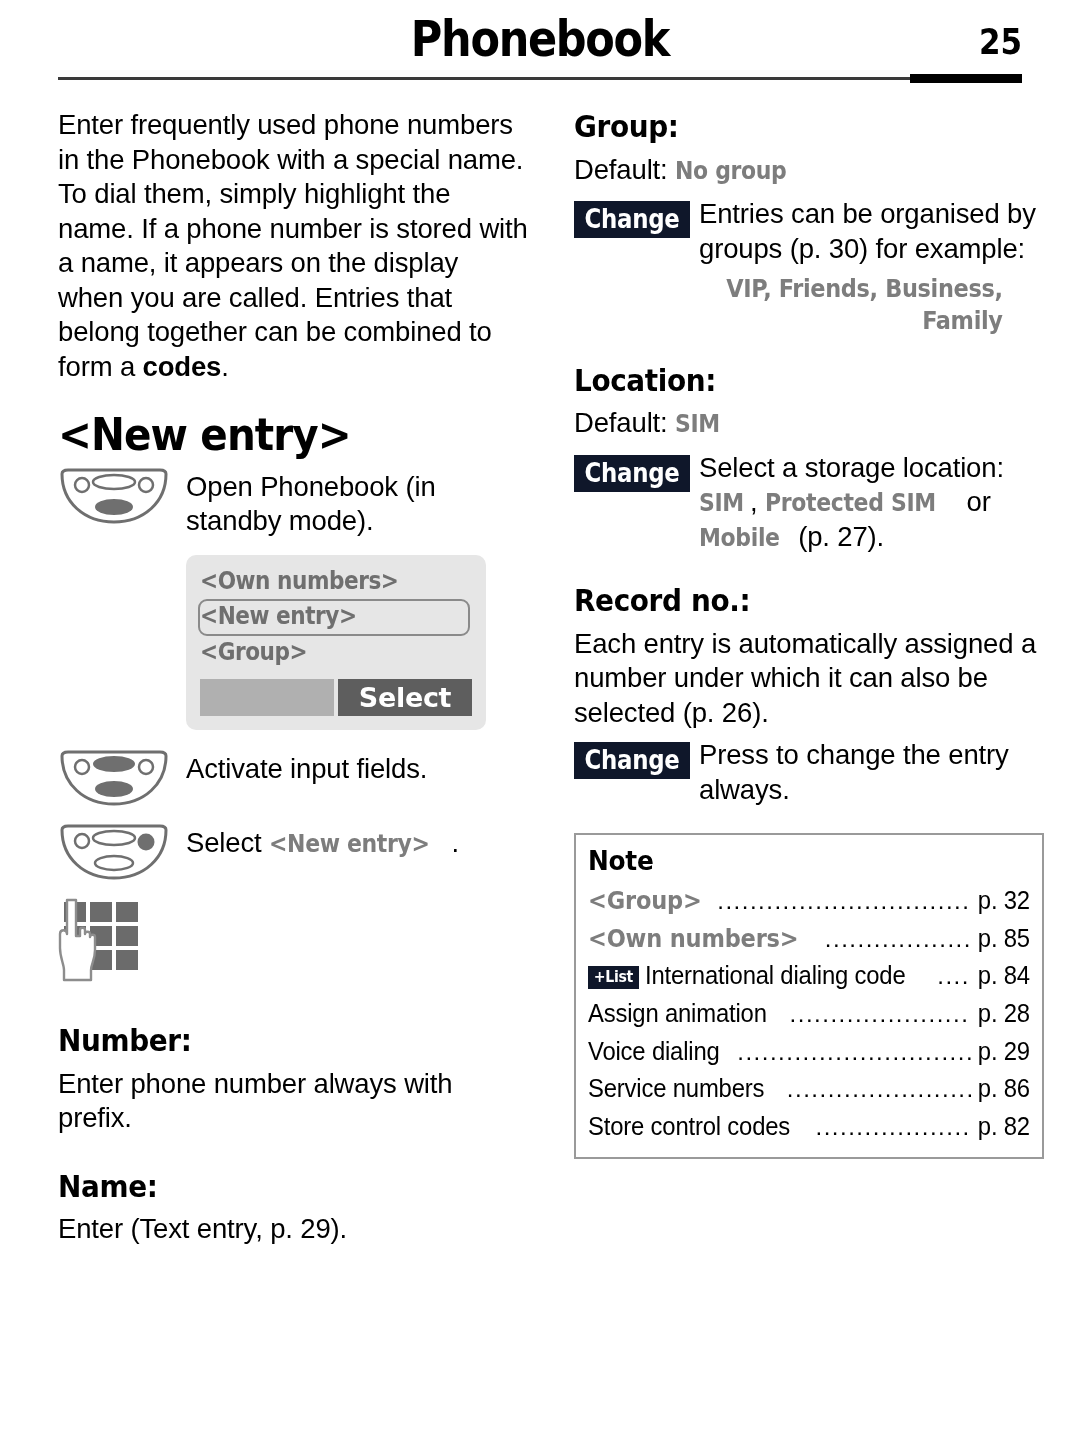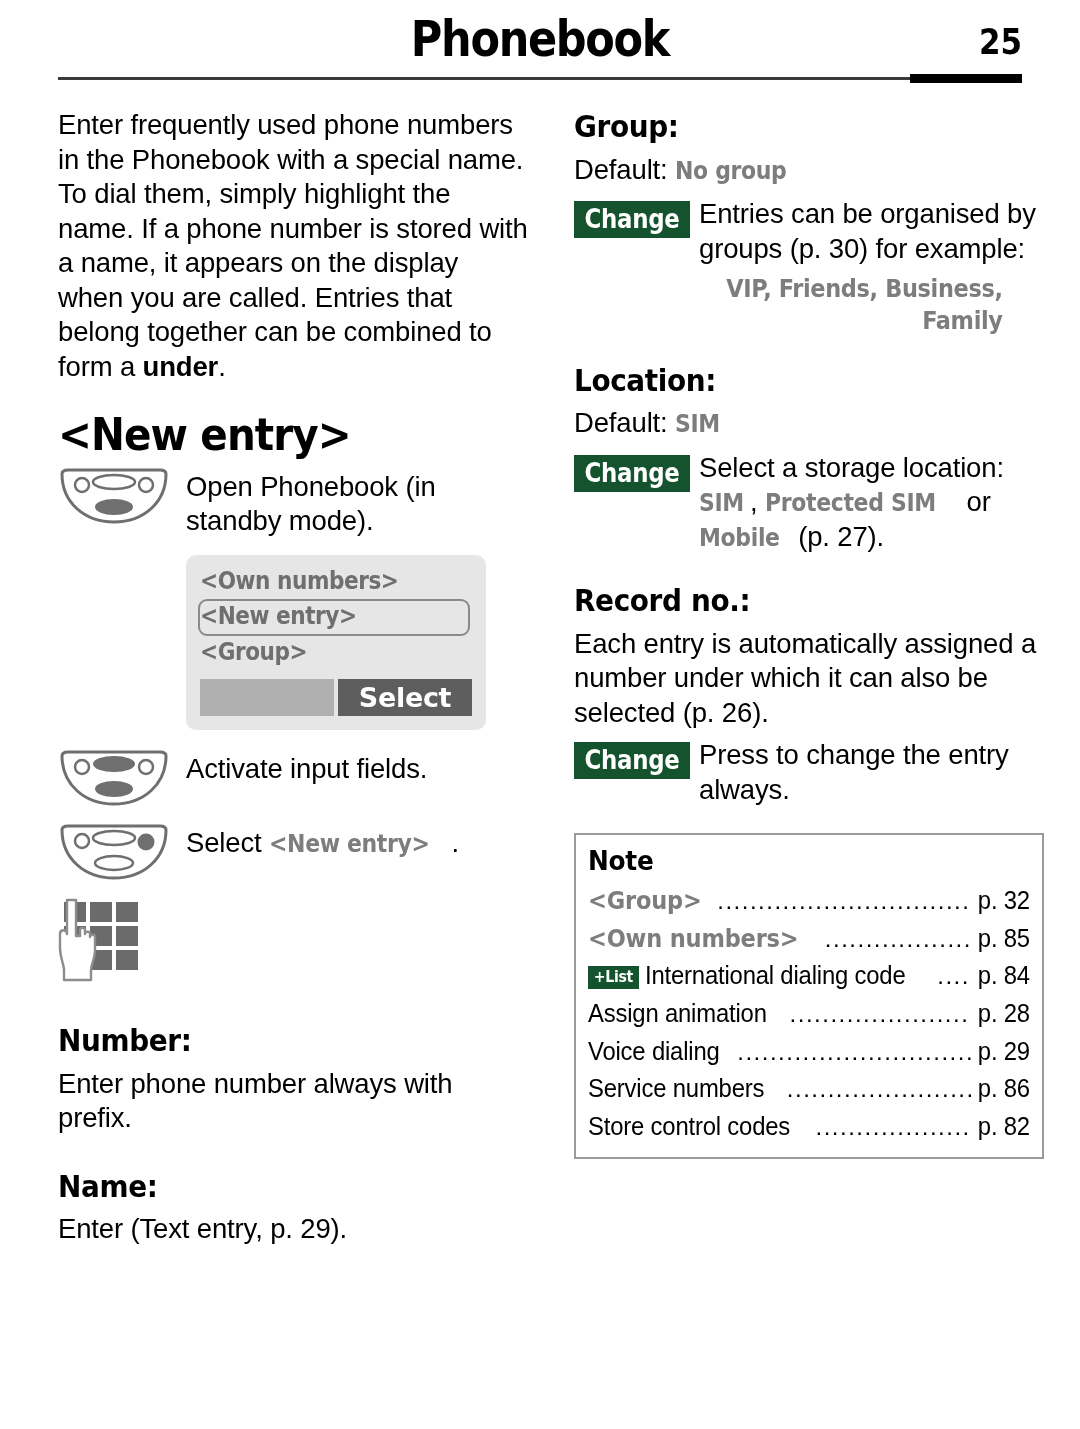--- a/index.html
+++ b/index.html
@@ -115,21 +115,21 @@
     letter-spacing: -0.4px;
     display: inline-block;
     transform: scaleX(0.88);
     transform-origin: left center;
     vertical-align: baseline;
   }
 
   
   .softkey {
     display: inline-block;
-    background: #14532d;
+    background: #0f172a;
     color: #ffffff;
     font-family: "DejaVu Sans", sans-serif;
     font-weight: bold;
     font-size: 26px;
     line-height: 1;
     padding: 5px 4px 6px 4px;
     letter-spacing: -0.3px;
     text-align: center;
     vertical-align: middle;
   }
@@ -305,21 +305,21 @@
   <div class="page-number">25</div>
   <div class="header-rule"></div>
   <div class="header-rule-accent"></div>
 </div>
 
 <div class="columns">
 
   <div class="col">
 
     <p class="body-text" style="margin:0;">
-      <span>Enter frequently used phone numbers in the Phonebook with a special name. To dial them, simply highlight the name. If a phone number is stored with a name, it appears on the display when you are called. Entries that belong together can be combined to form a </span><b>under</b><span>.</span>
+      <span>Enter frequently used phone numbers in the Phonebook with a special name. To dial them, simply highlight the name. If a phone number is stored with a name, it appears on the display when you are called. Entries that belong together can be combined to form a </span><b>codes</b><span>.</span>
     </p>
 
     <h1 class="section-big">&lt;New entry&gt;</h1>
 
     <div class="step">
       <div class="step-icon">
         <svg class="navkey-svg" width="112" height="56" viewBox="0 0 112 56" xmlns="http://www.w3.org/2000/svg">
           <path d="M4 6 C4 3 7 2 10 2 L102 2 C105 2 108 3 108 6 C108 34 86 54 56 54 C26 54 4 34 4 6 Z" fill="#ffffff" stroke="#6f6f6f" stroke-width="3"></path>
           <ellipse cx="24" cy="17" rx="7" ry="7" fill="#ffffff" stroke="#6f6f6f" stroke-width="2.5"></ellipse>
           <ellipse cx="88" cy="17" rx="7" ry="7" fill="#ffffff" stroke="#6f6f6f" stroke-width="2.5"></ellipse>

